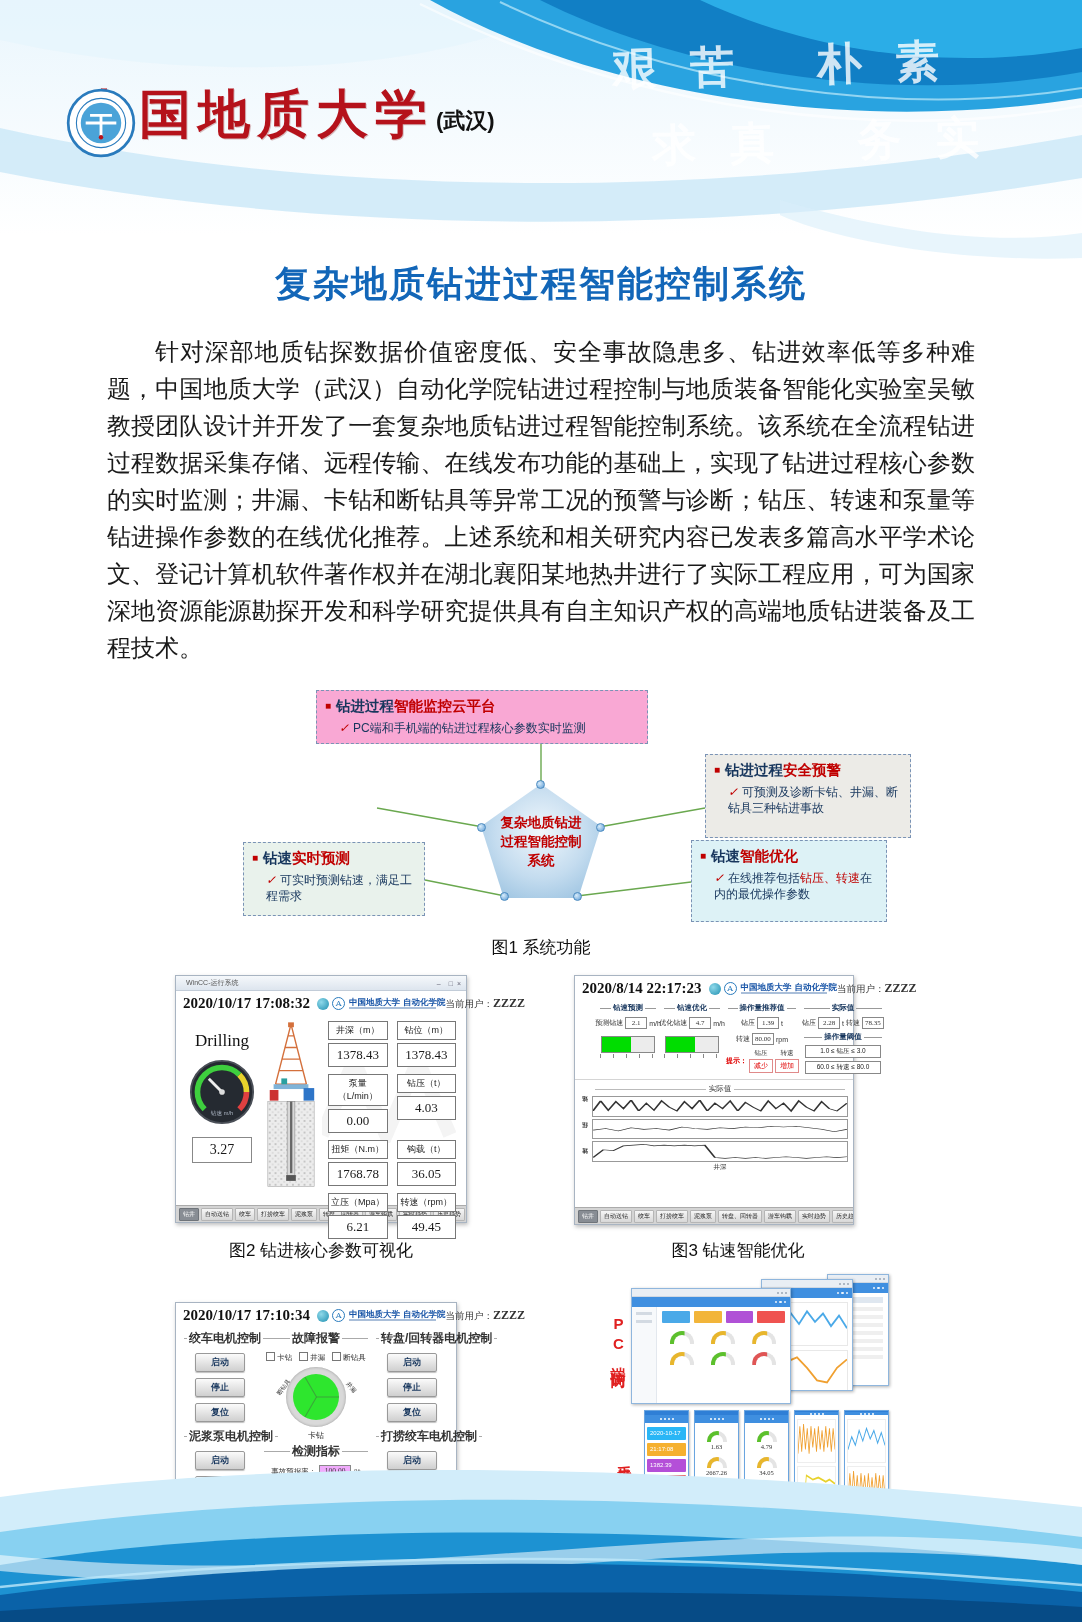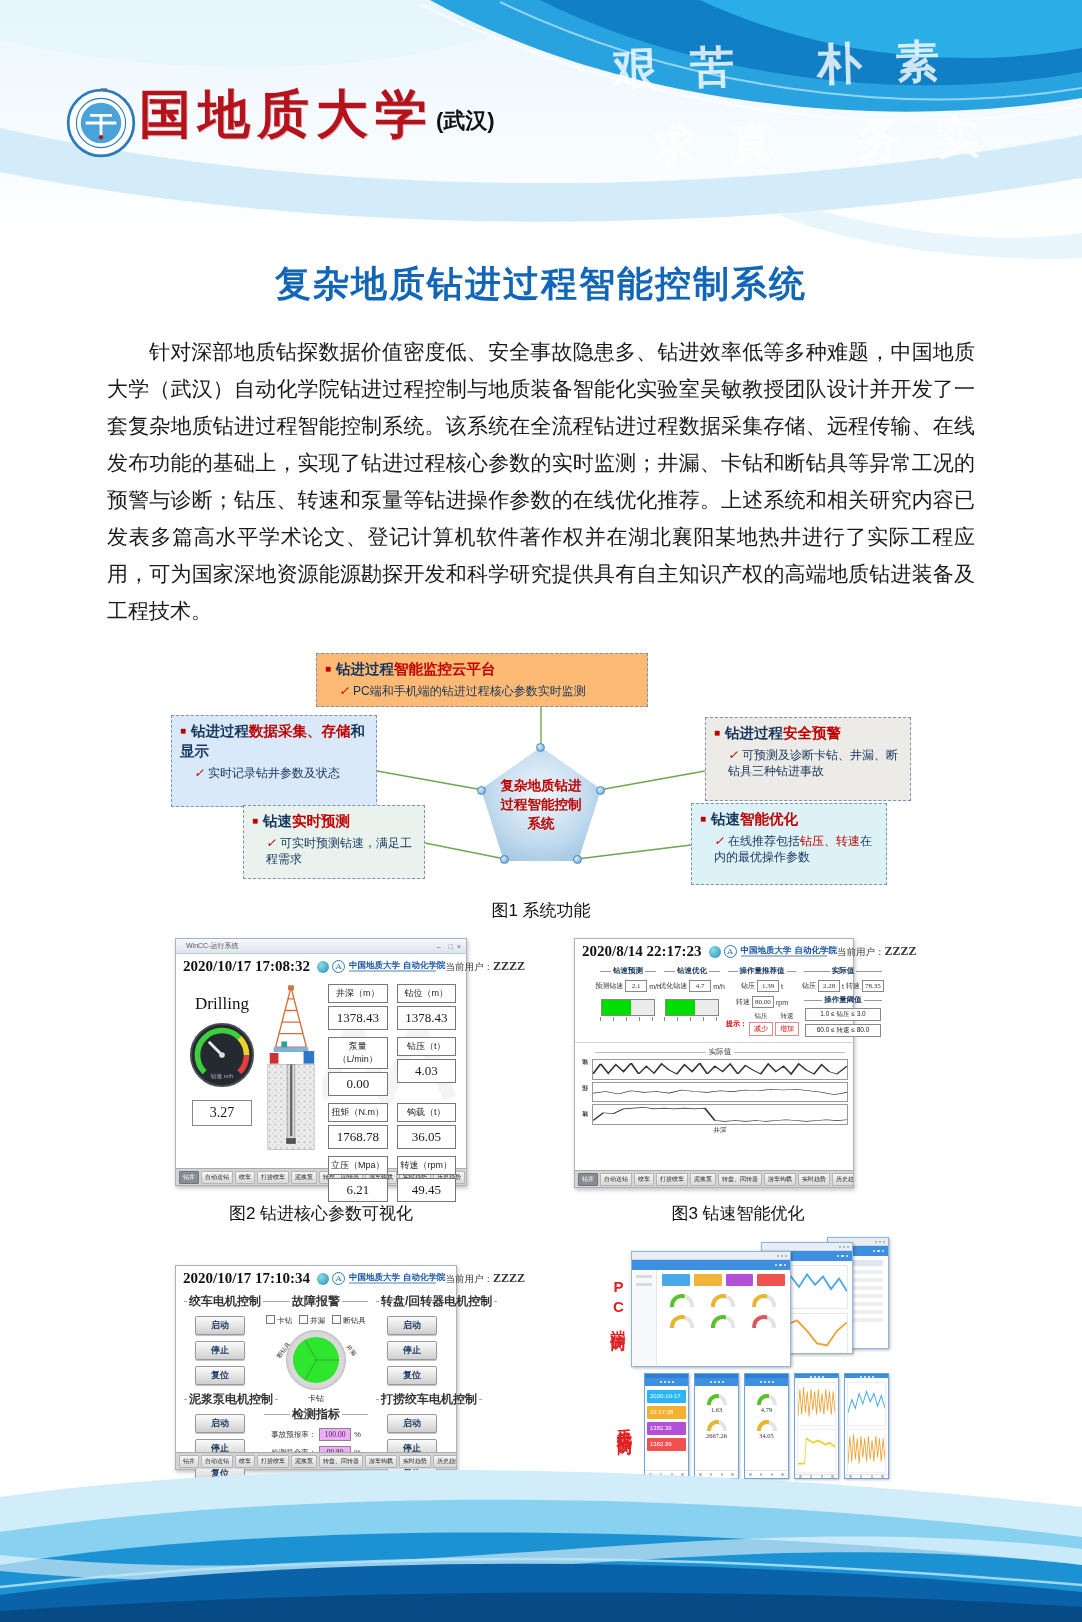--- a/index.html
+++ b/index.html
@@ -15,32 +15,32 @@
             color:#b5121b;font-size:52px;letter-spacing:7px;line-height:1;
             text-shadow:1px 1px 0 rgba(120,0,0,.25)}
   .campus{font-family:"Liberation Sans",sans-serif;color:#111;font-size:22px;font-weight:bold;margin-left:2px;align-self:flex-end;padding-bottom:4px}
   .motto{position:absolute;color:rgba(255,255,255,.8);font-family:"DejaVu Serif",serif;
          font-weight:bold;font-size:44px;letter-spacing:34px;transform:rotate(-1.5deg);white-space:nowrap}
   .motto1{left:612px;top:36px}
   .motto2{left:652px;top:112px}
 
   
   .main-title{text-align:center;color:#1266b8;font-size:36px;font-weight:bold;letter-spacing:2px;margin-top:20px}
-  .intro{width:868px;margin:24px auto 0;font-size:21px;line-height:37px;text-align:justify;text-indent:2em}
+  .intro{width:868px;margin:24px auto 0;font-size:24px;line-height:37px;text-align:justify;text-indent:2em}
 
   
   .f1{position:relative;width:740px;height:232px;margin:24px auto 0}
   .f1 .lines{position:absolute;left:0;top:0}
   .f1box{position:absolute;border:1px dashed #7a93b5;padding:5px 8px;box-sizing:border-box}
   .f1box .hd{font-weight:bold;color:#17365d;font-size:14.5px;line-height:20px}
   .sq{color:#c00000;margin-right:5px;font-size:10px;vertical-align:2px}
   .red{color:#c00000}
   .f1box .bl{font-size:12px;color:#17365d;margin:4px 0 0 14px;line-height:16px}
   .chk{color:#c00000;margin-right:4px;font-style:italic}
-  .b-top{left:145px;top:0;width:332px;height:54px;background:#fdba74}
+  .b-top{left:145px;top:0;width:332px;height:54px;background:#f9a8d4}
   .b-left{left:0;top:62px;width:206px;height:92px;background:#d9e9f9}
   .b-right{left:534px;top:64px;width:206px;height:84px;background:#ecebe7}
   .b-bl{left:72px;top:152px;width:182px;height:74px;background:#e9f2ec}
   .b-br{left:520px;top:150px;width:196px;height:82px;background:#ddf2f6}
   .pent{position:absolute;left:310px;top:94px;width:120px;height:114px;
         clip-path:polygon(50% 0,100% 37%,81% 100%,19% 100%,0 37%);
         background:radial-gradient(circle at 50% 42%,#f0f7fc 0%,#c4dcef 52%,#8fbbdc 100%);
         display:flex;flex-direction:column;align-items:center;justify-content:center;
         color:#c00000;font-weight:bold;font-size:13.5px;line-height:19px;text-align:center}
   .dot{position:absolute;width:9px;height:9px;border-radius:50%;
@@ -229,24 +229,20 @@
     <line x1="534" y1="118" x2="428" y2="137" stroke="#6aa84f" stroke-width="1.4"></line>
     <line x1="254" y1="190" x2="334" y2="206" stroke="#6aa84f" stroke-width="1.4"></line>
     <line x1="520" y1="192" x2="406" y2="206" stroke="#6aa84f" stroke-width="1.4"></line>
   </svg>
 
   <div class="f1box b-top">
     <div class="hd"><span class="sq">■</span><span>钻进过程</span><span class="red">智能监控云平台</span></div>
     <div class="bl"><span class="chk">✓</span><span>PC端和手机端的钻进过程核心参数实时监测</span></div>
   </div>
 
-  <div class="f1box b-left">
-    <div class="hd"><span class="sq">■</span><span>钻进过程</span><span class="red">数据采集、存储</span><span>和显示</span></div>
-    <div class="bl"><span class="chk">✓</span><span>实时记录钻井参数及状态</span></div>
-  </div>
 
   <div class="f1box b-bl">
     <div class="hd"><span class="sq">■</span><span>钻速</span><span class="red">实时预测</span></div>
     <div class="bl"><span class="chk">✓</span><span>可实时预测钻速，满足工程需求</span></div>
   </div>
 
   <div class="f1box b-right">
     <div class="hd"><span class="sq">■</span><span>钻进过程</span><span class="red">安全预警</span></div>
     <div class="bl"><span class="chk">✓</span><span>可预测及诊断卡钻、井漏、断钻具三种钻进事故</span></div>
   </div>

